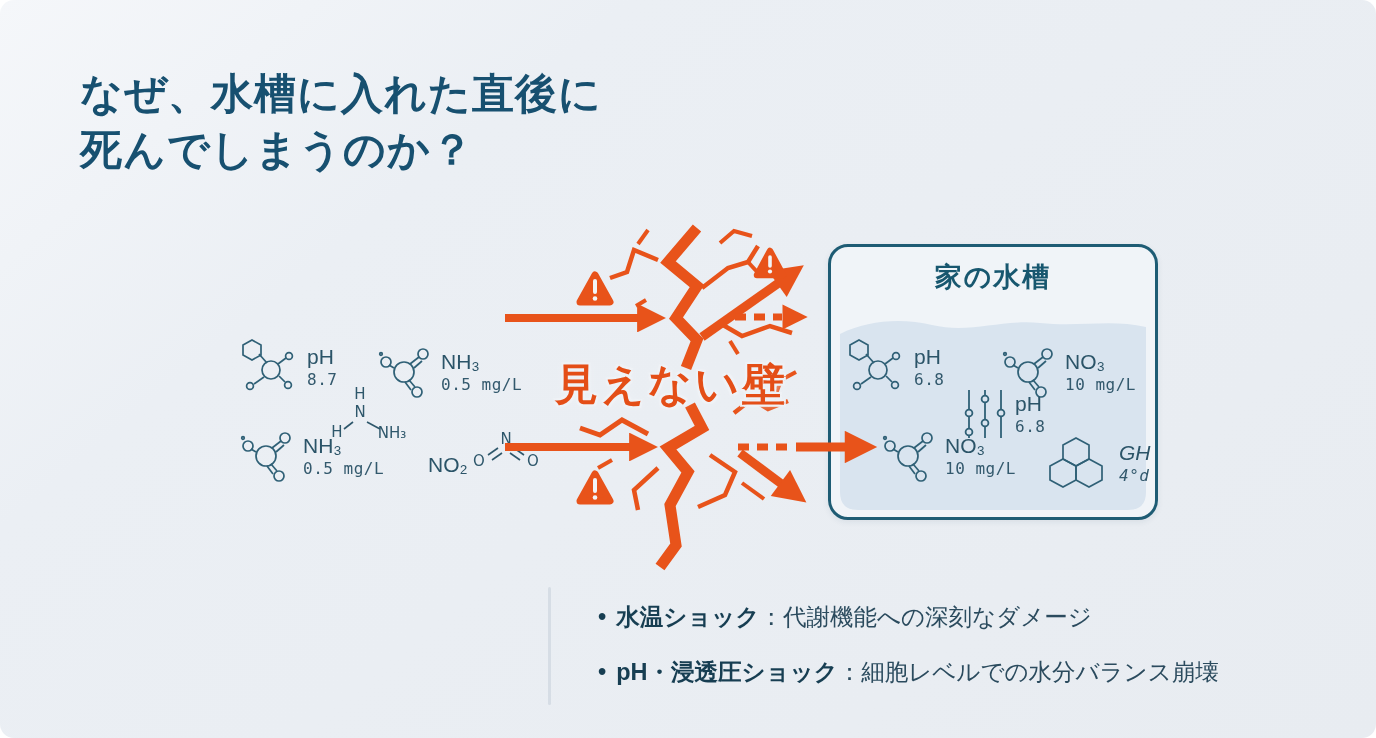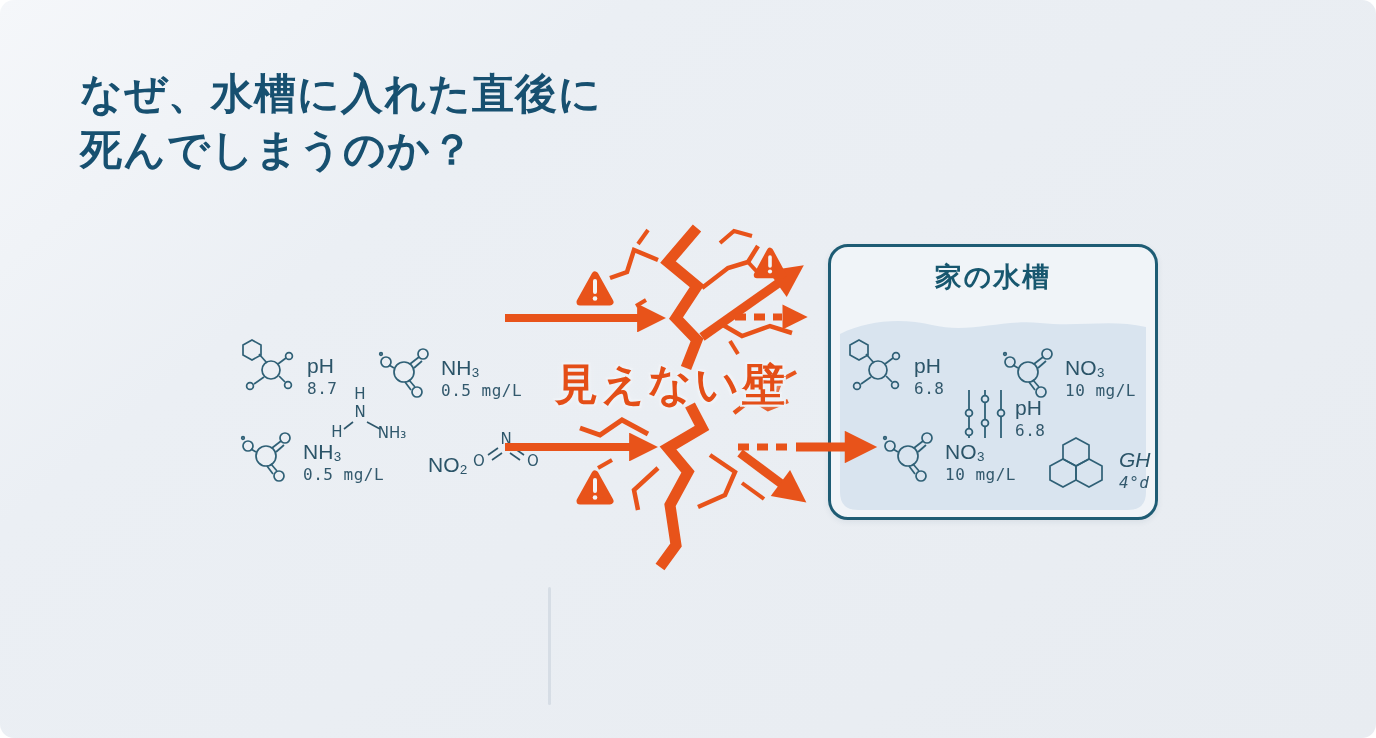--- a/index.html
+++ b/index.html
@@ -20,21 +20,21 @@
     box-shadow:0 2px 6px rgba(30,60,90,.08);
   }
   .tank.shop{left:222px;}
   .tank.home{left:828px;padding-left:31px;}
   .tank-title{
     position:absolute;top:12px;left:0;width:100%;text-align:center;
     font-size:27px;font-weight:800;color:#17576F;letter-spacing:2px;
   }
   .water{position:absolute;left:9px;top:63px;width:306px;height:200px;}
   
-  .reading{position:absolute;display:flex;align-items:flex-end;gap:7px;}
+  .reading{position:absolute;display:flex;align-items:center;gap:7px;}
   .r-col{display:flex;flex-direction:column;line-height:1.12;}
   .r-label{font-size:21px;font-weight:500;color:#2B5468;}
   .r-value{font-family:"DejaVu Sans Mono",monospace;font-size:16px;color:#33596D;letter-spacing:.5px;margin-top:3px;}
   .mol{flex:0 0 auto;}
   
   .crack-layer{position:absolute;left:480px;top:215px;width:450px;height:360px;z-index:5;}
   .barrier-label{
     position:absolute;left:555px;top:356px;width:272px;text-align:left;z-index:6;
     font-size:43px;font-weight:800;color:#E44E17;letter-spacing:3px;
     text-shadow:-2px -2px 0 #EFF2F6,2px -2px 0 #EFF2F6,-2px 2px 0 #EFF2F6,2px 2px 0 #EFF2F6,0 0 8px #EFF2F6;
@@ -305,14 +305,22 @@
       <path d="M115,259 L130,286 L100,286 Z" fill="#E8531A" stroke="#E8531A" stroke-width="7" stroke-linejoin="round"></path>
       <line x1="115" y1="265" x2="115" y2="276" stroke="#F2F5F8" stroke-width="4" stroke-linecap="round"></line>
       <circle cx="115" cy="282.5" r="2.3" fill="#F2F5F8"></circle>
     </g>
   </svg>
 
   <div class="barrier-label">見えない壁</div>
 
   <div class="divider"></div>
 
+  <div class="bullets">
+    <div class="bullet-line">
+      <span class="bullet-dot">•</span><span class="bullet-term">水温ショック</span><span class="bullet-colon">：</span><span class="bullet-desc">代謝機能への深刻なダメージ</span>
+    </div>
+    <div class="bullet-line">
+      <span class="bullet-dot">•</span><span class="bullet-term">pH・浸透圧ショック</span><span class="bullet-colon">：</span><span class="bullet-desc">細胞レベルでの水分バランス崩壊</span>
+    </div>
+  </div>
 
 </div>
 
 </body></html>

